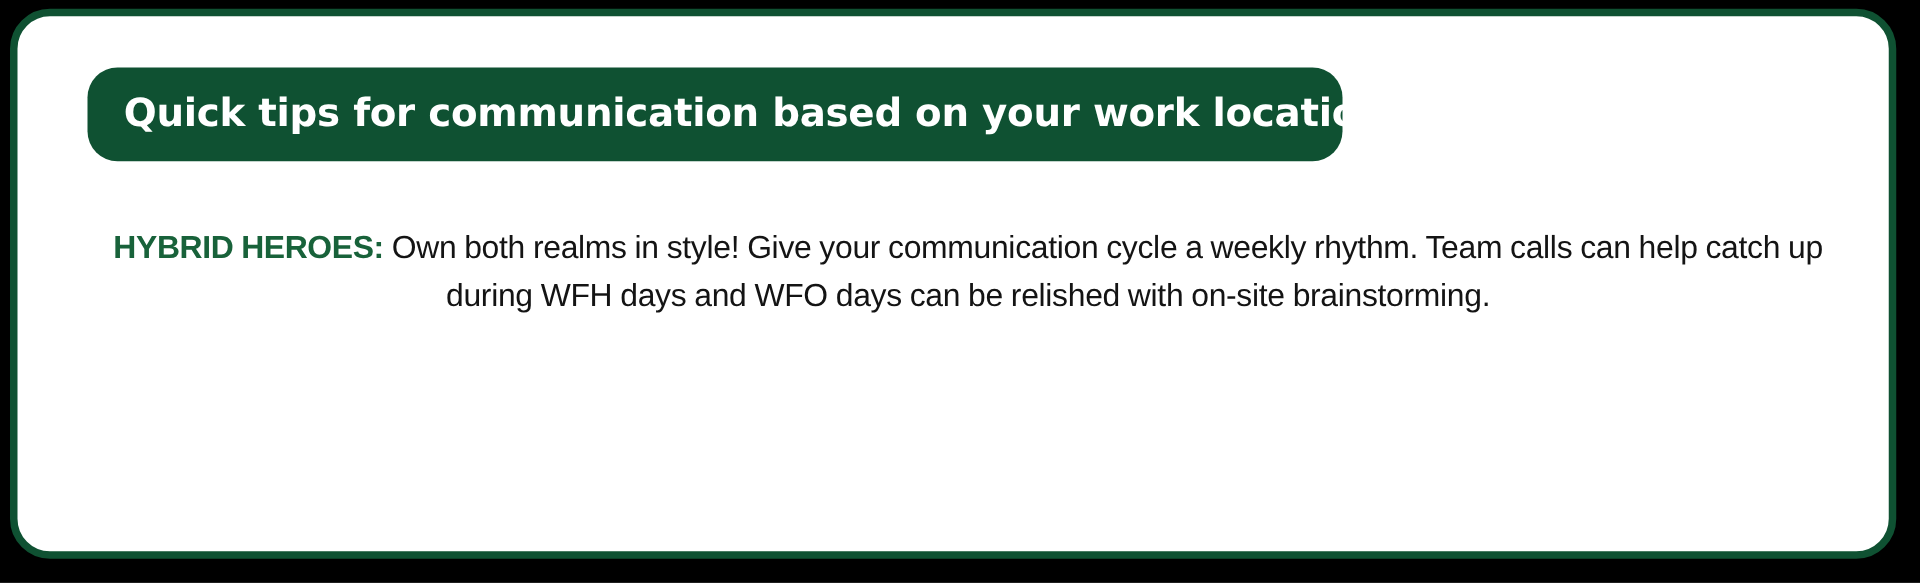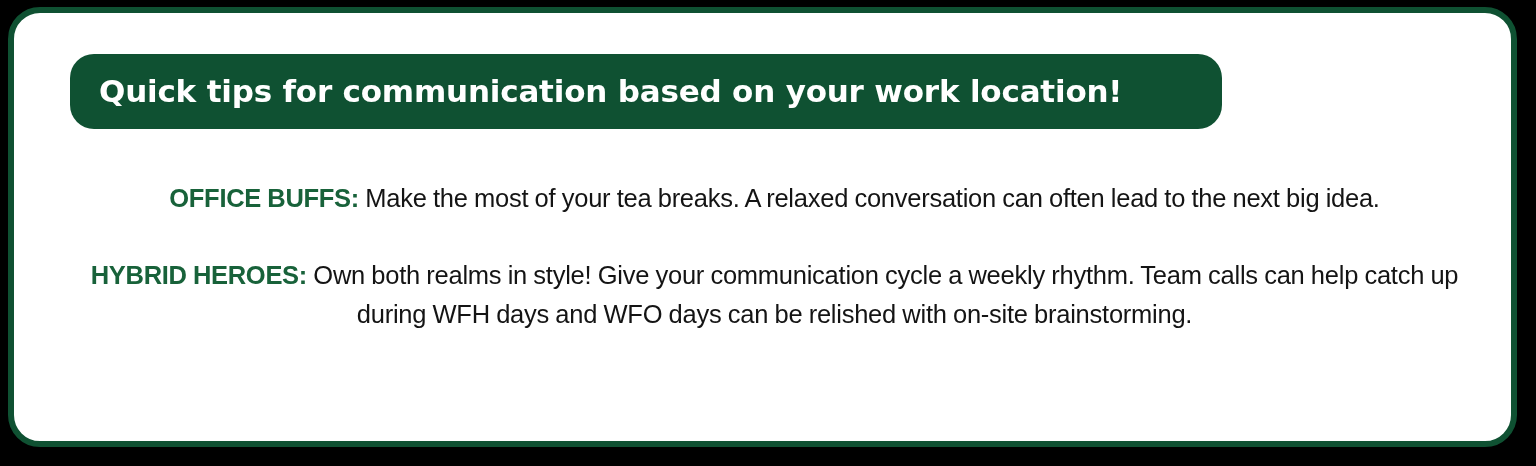--- a/index.html
+++ b/index.html
@@ -32,21 +32,21 @@
     background: #ffffff;
     border: 6px solid #0f5132;
     border-radius: 32px;
   }
 
   
   .badge {
     position: absolute;
     left: 56px;
     top: 41px;
-    width: 1152px;
+    width: 1004px;
     height: 75px;
     box-sizing: border-box;
     background: #0f5132;
     border-radius: 24px;
     display: flex;
     align-items: center;
     padding-left: 29px;
   }
   .badge-title {
     color: #ffffff;
@@ -93,21 +93,20 @@
 <div id="root">
 
   <div class="card">
 
     <div class="badge">
       <span class="badge-title">Quick tips for communication based on your work location!</span>
     </div>
 
     <div class="tips">
 
-      <p class="tip"><span class="tip-label">OFFICE BUFFS:</span><span class="tip-body"> Make the most of your tea breaks. A relaxed conversation can often lead to the next big idea.</span></p>
 
 
       <p class="tip"><span class="tip-label">HYBRID HEROES:</span><span class="tip-body"> Own both realms in style! Give your communication cycle a weekly rhythm. Team calls can help catch up during WFH days and WFO days can be relished with on-site brainstorming.</span></p>
 
     </div>
 
   </div>
 
 </div>
 

